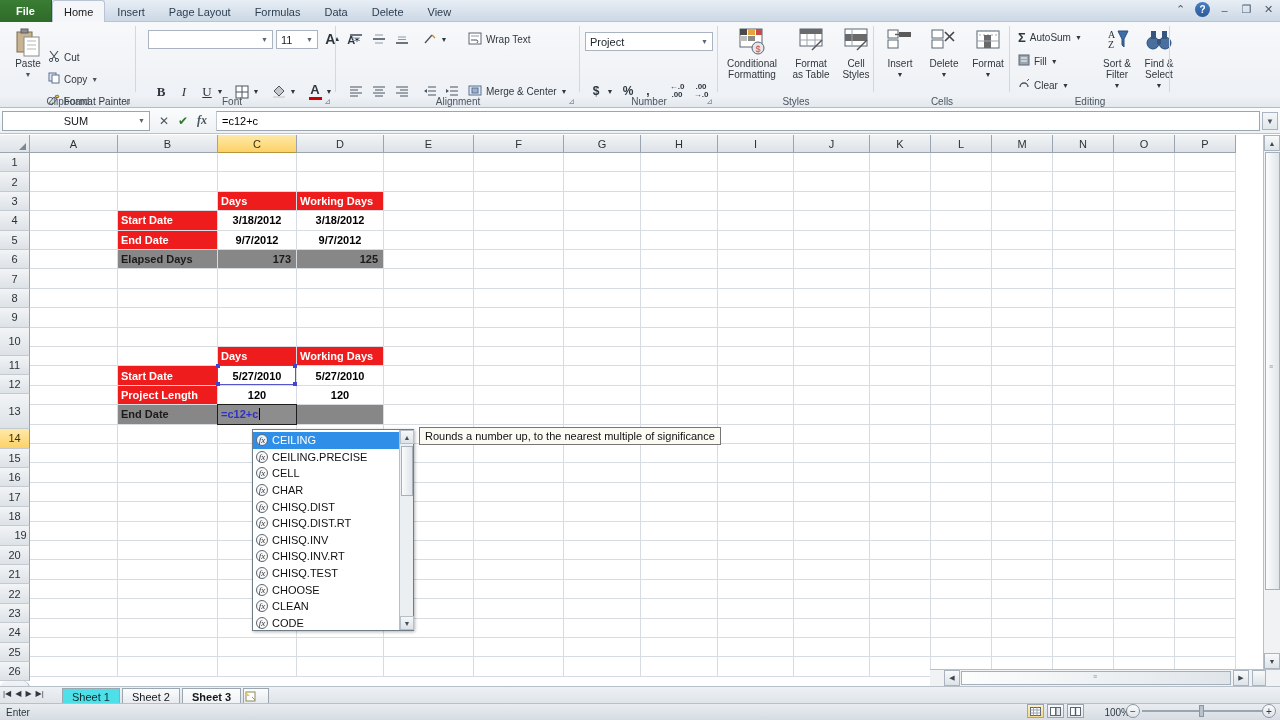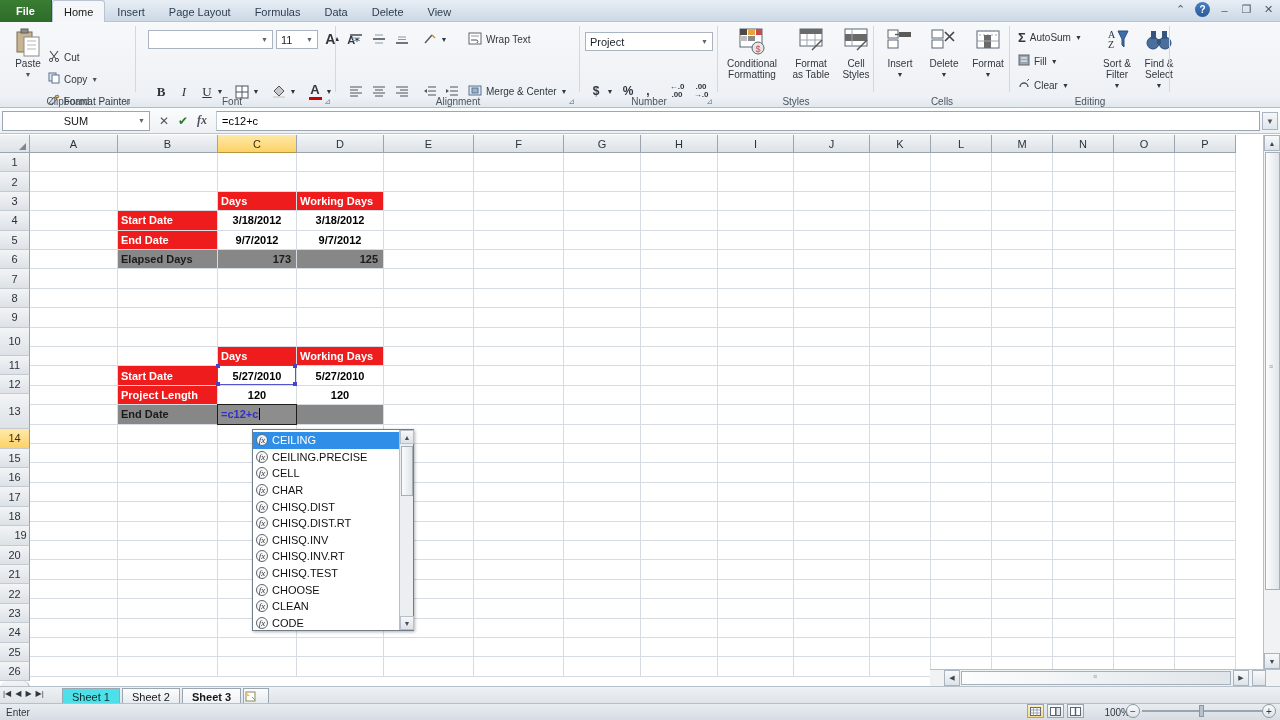--- a/index.html
+++ b/index.html
@@ -878,20 +878,23 @@
           <span class="fx">fx</span>
           <span>CLEAN</span>
         </div>
         <div class="acitem">
           <span class="fx">fx</span>
           <span>CODE</span>
         </div>
       </div>
   </div>
 
+  <div class="tooltip" style="left:419px; top:427px;">
+    <span>Rounds a number up, to the nearest multiple of significance</span>
+  </div>
 
   <div class="sheetbar">
     <div class="navbtns">
       <span>|◀</span>
       <span>◀</span>
       <span>▶</span>
       <span>▶|</span>
     </div>
     <div class="stab active" style="left:62px;">Sheet 1</div>
     <div class="stab" style="left:122px;">Sheet 2</div>

